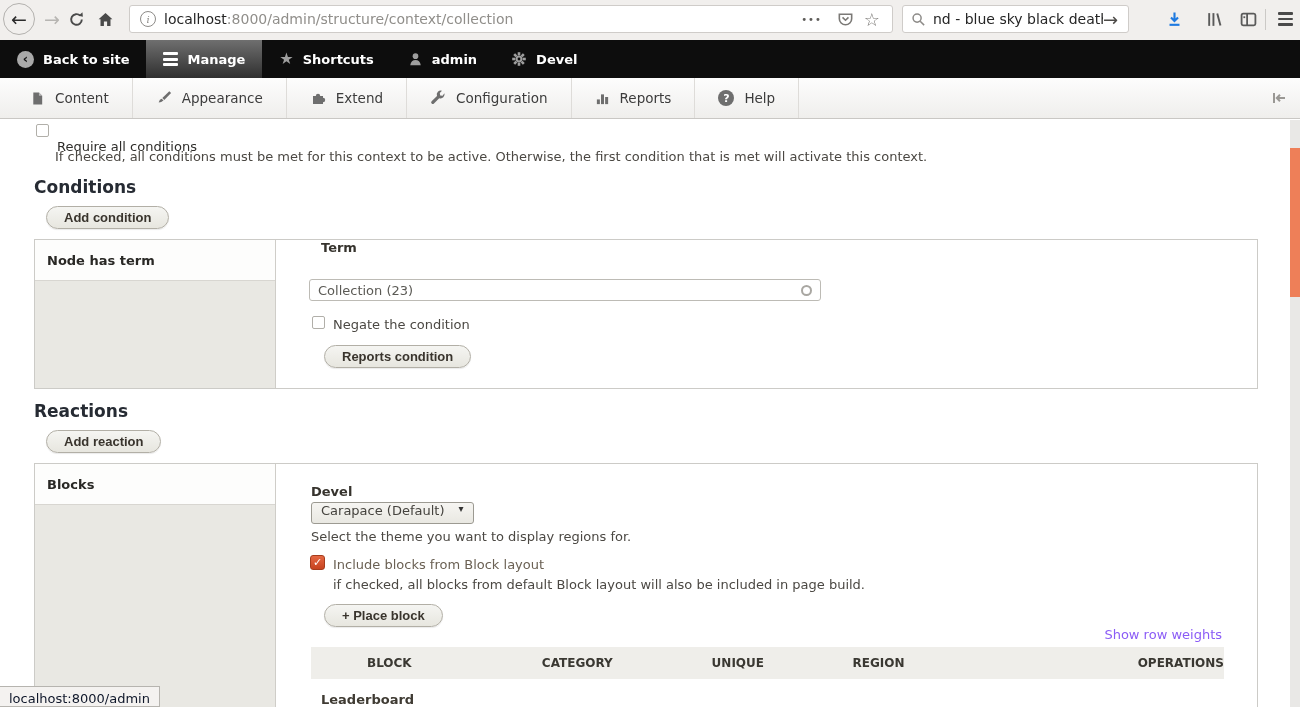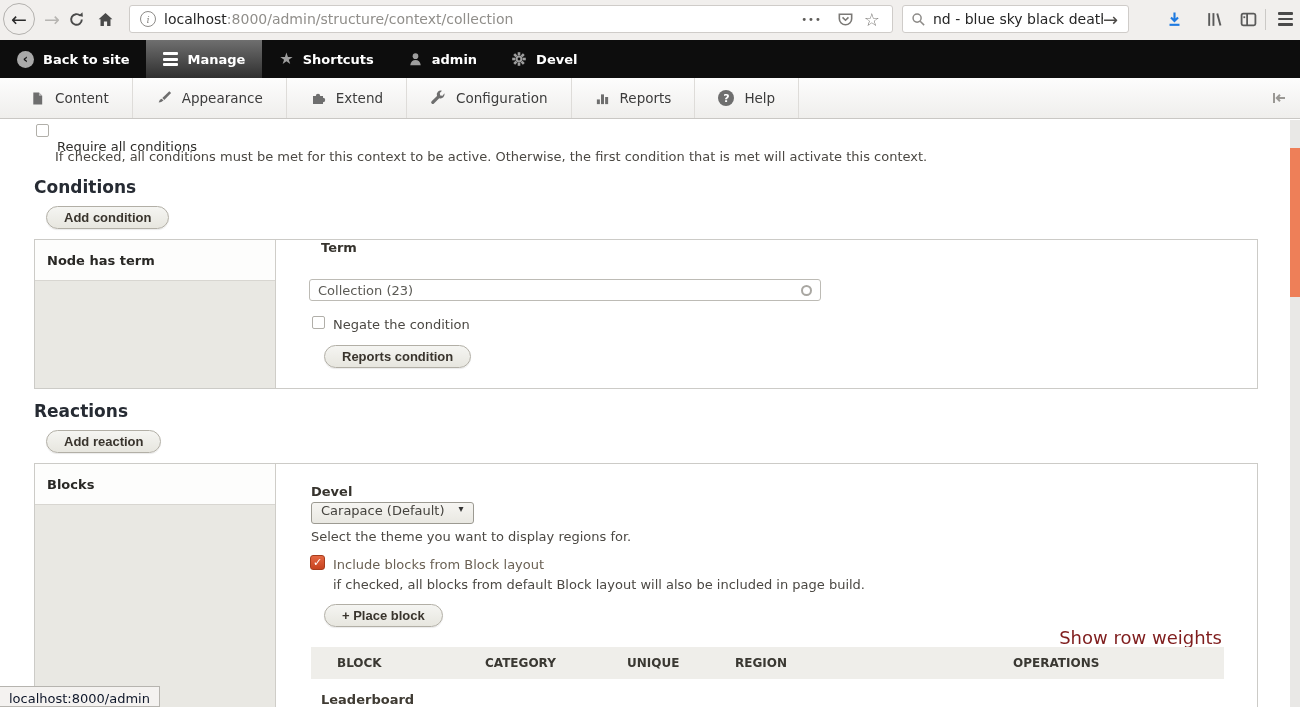--- a/index.html
+++ b/index.html
@@ -56,24 +56,24 @@
   .vtabs { position:absolute; left:0; top:0; bottom:0; width:241px; background:#e9e8e3; border-right:1px solid #cfcdc8; }
   .vtab-active { height:41px; background:#fdfdfc; border-bottom:1px solid #d8d6d1; display:flex; align-items:center; padding-left:12px; font-size:13px; font-weight:bold; color:#292825; }
   .pane { position:absolute; left:242px; top:0; right:0; bottom:0; }
   .bold-lbl { position:absolute; font-size:13px; font-weight:bold; color:#36332d; white-space:nowrap; }
   .text-input { position:absolute; height:22px; background:#fff; border:1px solid #bdbbb5; border-radius:3px; display:flex; align-items:center; padding:0 8px; font-size:13px; color:#5b5a55; }
   .ac-ring { margin-left:auto; width:11px; height:11px; border:2px solid #a9a7a2; border-radius:50%; }
   .select { position:absolute; height:22px; background:linear-gradient(180deg,#f6f5f2,#e9e8e2); border:1px solid #9c9a92; border-radius:3px; display:flex; align-items:flex-start; padding:0 9px; font-size:13px; color:#45433e; gap:14px; }
   .select .caret { font-size:10px; color:#333; }
   .cb-on { position:absolute; width:15px; height:15px; border:1px solid #a53c1c; border-radius:3px; background:linear-gradient(180deg,#e56843,#c7431f); color:#fff; font-size:11px; font-weight:bold; display:flex; align-items:center; justify-content:center; }
   .soft-lbl { position:absolute; font-size:13px; color:#6b6154; white-space:nowrap; }
-  .link { position:absolute; font-size:18px; color:#7f1d1d; white-space:nowrap; cursor:pointer; }
+  .link { position:absolute; font-size:13px; color:#8b5cf6; white-space:nowrap; cursor:pointer; }
   .table { position:absolute; left:276px; width:913px; }
   .thead { display:flex; height:32px; background:#efeeea; align-items:center; }
-  .th { font-size:12px; font-weight:bold; color:#3a3832; padding-left:26px; }
+  .th { font-size:12px; font-weight:bold; color:#3a3832; padding-left:8px;margin-left:48px; }
   .th1{width:148px;} .th2{width:142px;} .th3{width:108px;} .th4{width:278px;} .th5{flex:1;}
   .trow { padding:13px 0 0 10px; font-size:13px; font-weight:bold; color:#3f3b33; }
 
   
   .scroll-track { position:absolute; left:1290px; top:120px; width:10px; height:587px; background:#e9e8e6; }
   .scroll-thumb { position:absolute; left:0; top:28px; width:10px; height:149px; background:#ee7f58; }
   .status-tooltip { position:absolute; left:0; top:686px; height:21px; background:#f4f2f0; border:1px solid #b6b4af; border-left:none; display:flex; align-items:flex-end; padding:0 9px; font-size:13px; color:#0f172a; }
 
   svg { display:block; }
 </style>

